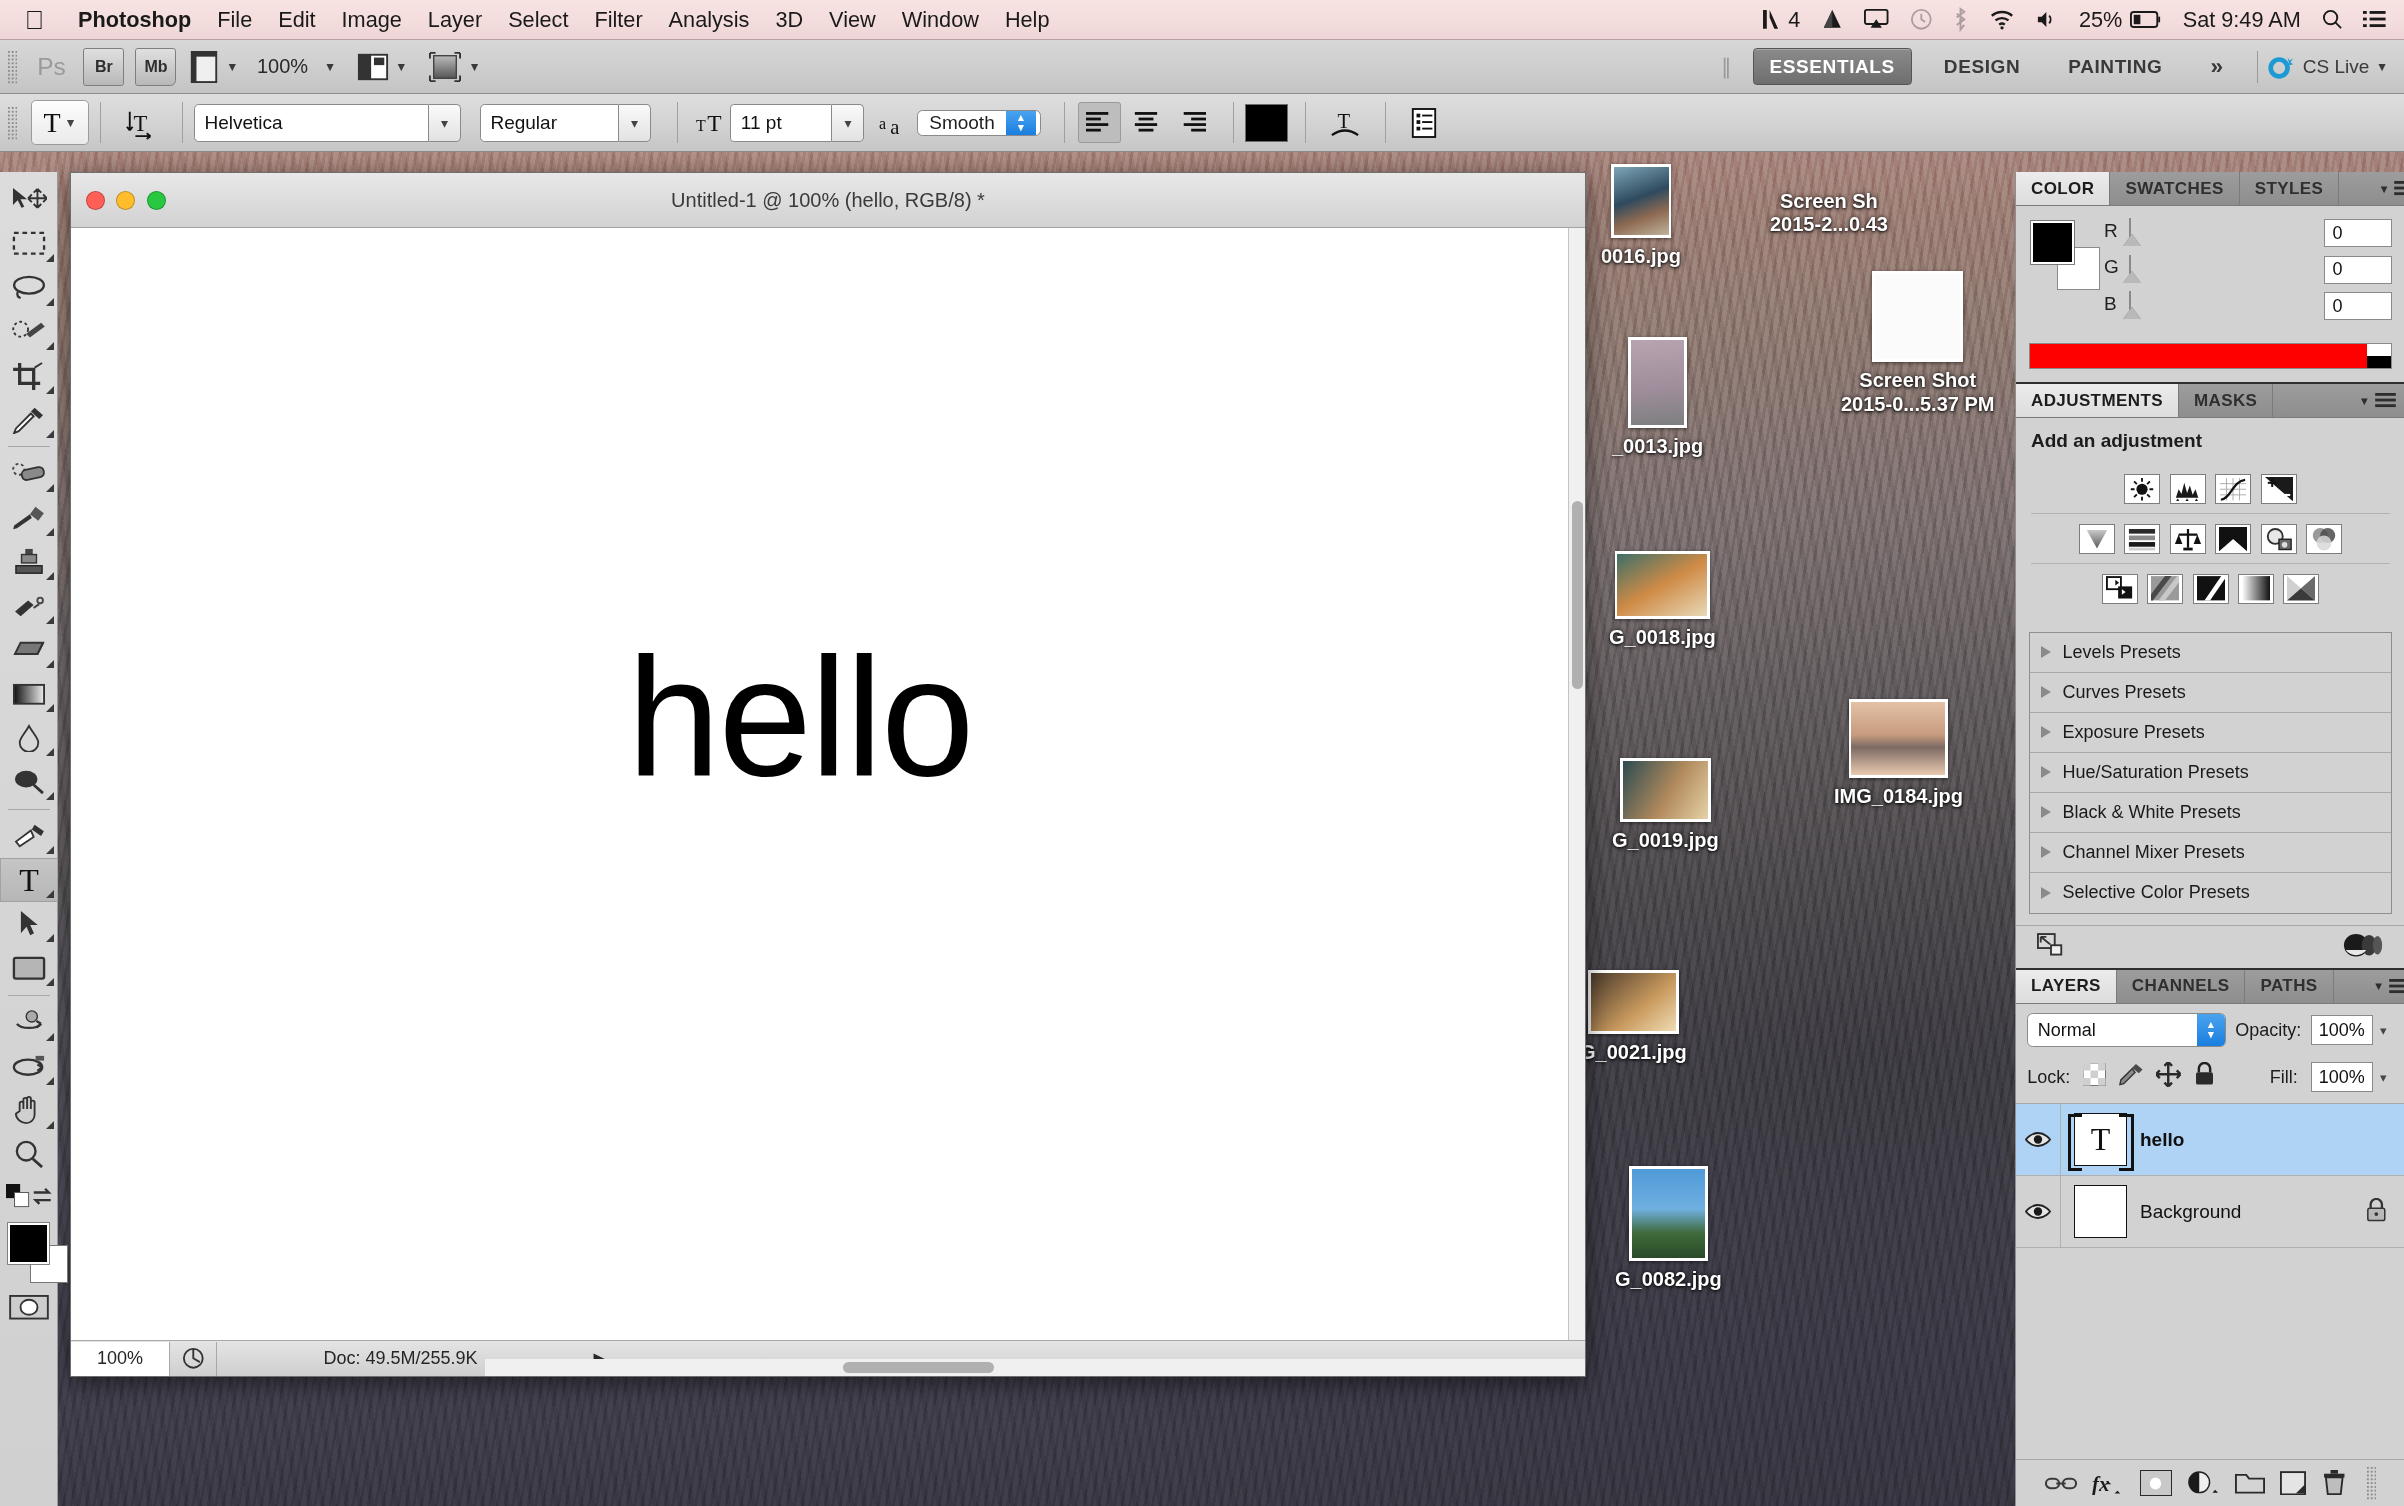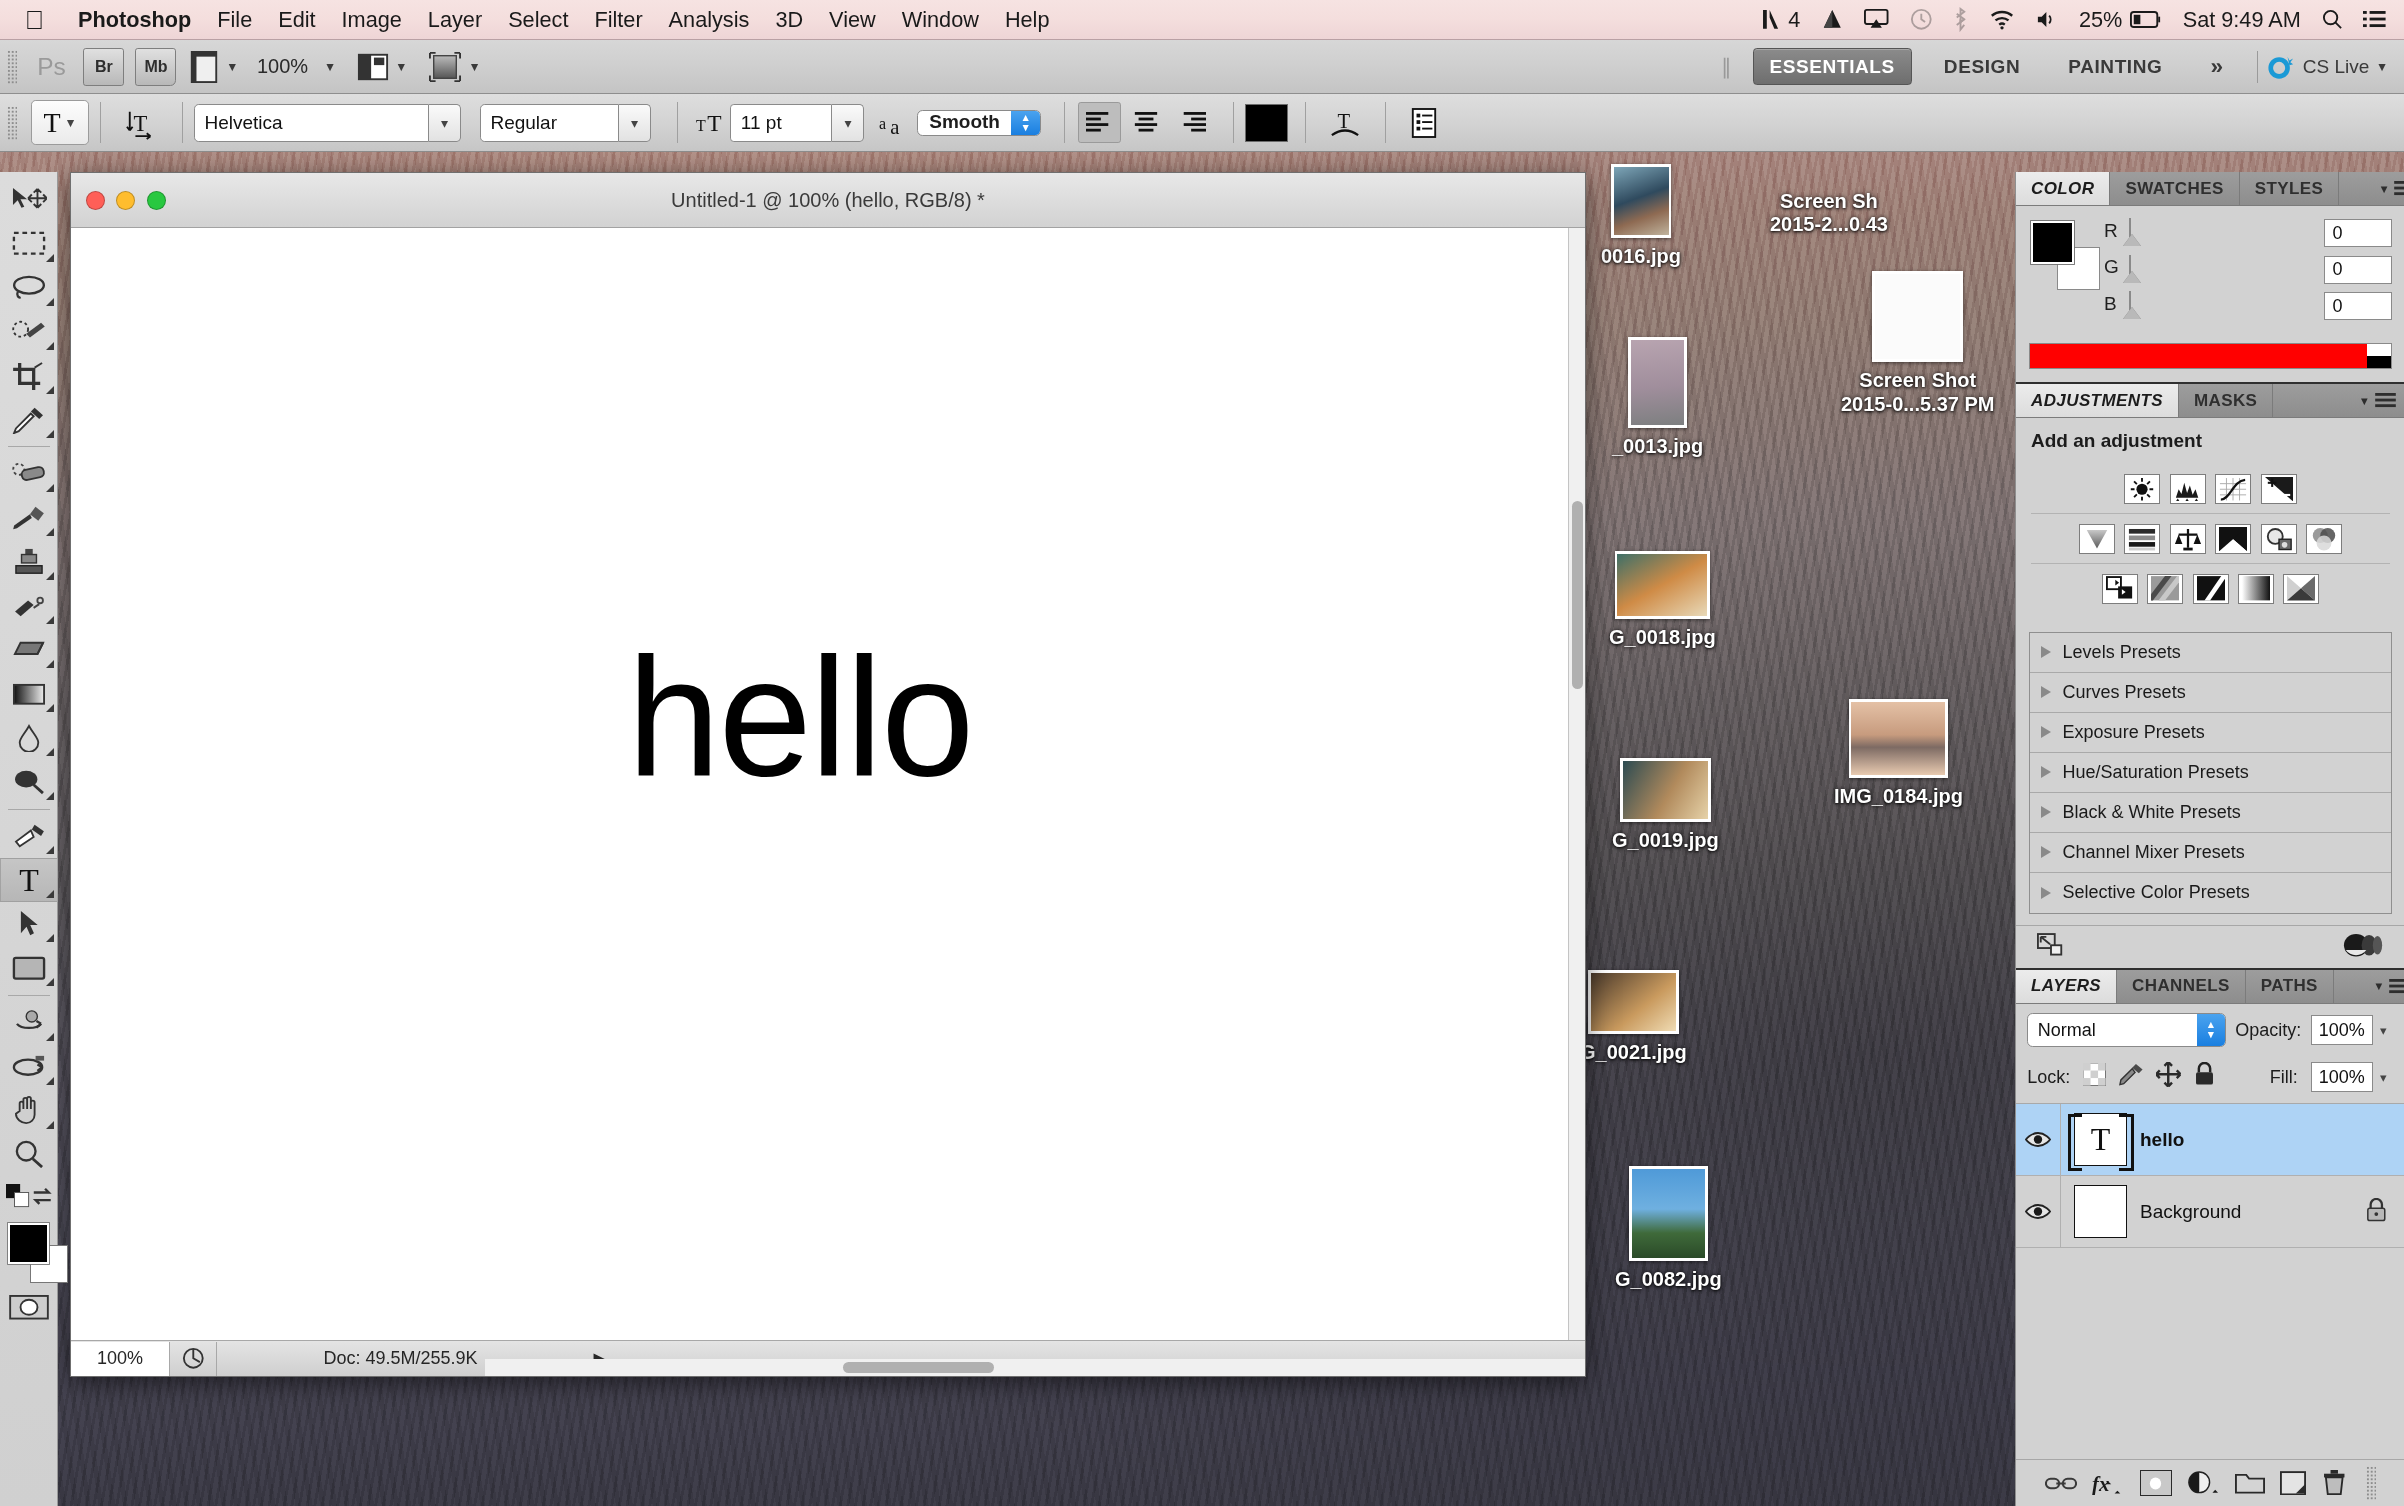--- a/index.html
+++ b/index.html
@@ -124,21 +124,21 @@
     display:flex;align-items:center;padding:0 9.4px;font-size:19px;color:#111;
   }
   .field-btn {
     width:32px;height:38px;background:linear-gradient(to bottom,#fafafa,#e2e2e2);
     border:0.9px solid #8a8a8a;border-left:none;
     display:flex;align-items:center;justify-content:center;font-size:14px;color:#444;
     border-radius:0 4.7px 4.7px 0;
   }
   .aa-field {
     background:#fff;border:0.9px solid #8a8a8a;border-radius:5.6px;height:26px;
-    display:flex;overflow:hidden;font-weight:bold;
+    display:flex;align-items:center;overflow:hidden;
   }
   .aa-field .t { padding:0 11.3px; font-size:19px; }
   .aa-field .st {
     width:30px;height:100%;background:linear-gradient(to bottom,#4aa3ef,#1a7fe0);
     display:flex;flex-direction:column;align-items:center;justify-content:center;
     color:#fff;font-size:10.4px;line-height:.95;
   }
   .align-btn {
     width:43px;height:41px;display:flex;align-items:center;justify-content:center;
     margin:0 1.9px;border-radius:2.8px;
@@ -259,21 +259,21 @@
   .tabrow {
     display:flex; align-items:stretch; height:34px;
     background:linear-gradient(to bottom,#9d9d9d,#8d8d8d);
     border-bottom:0.9px solid #7b7b7b;
   }
   .tab {
     padding:0 15px; display:flex;align-items:center;
     font-size:17px;font-weight:bold;letter-spacing:0.4px;color:#2f2f2f;
     border-right:0.9px solid #7b7b7b;
   }
-  .tab.active { background:linear-gradient(to bottom,#ececec,#dcdcdc); color:#1c1c1c;font-style:italic; }
+  .tab.active { background:linear-gradient(to bottom,#ececec,#dcdcdc); color:#1c1c1c; }
   .tabrow .fill { flex:1; border-right:none; }
   .tabmenu { display:flex;align-items:center;padding:0 9.4px;gap:4.7px;color:#2d2d2d; }
 
   
   #colorbody { padding:13px 13px 9.4px; display:flex; }
   #colorbody .swatches { position:relative;width:75px;height:73px;flex:none; }
   #colorbody .swatches .f { position:absolute;left:1.9px;top:1.9px;width:43px;height:43px;
     background:#000;border:2.8px solid #fff;box-shadow:0 0 0 0.9px #6e6e6e; }
   #colorbody .swatches .b { position:absolute;left:28px;top:28px;width:43px;height:43px;
     background:#fff;border:0.9px solid #8a8a8a; }

